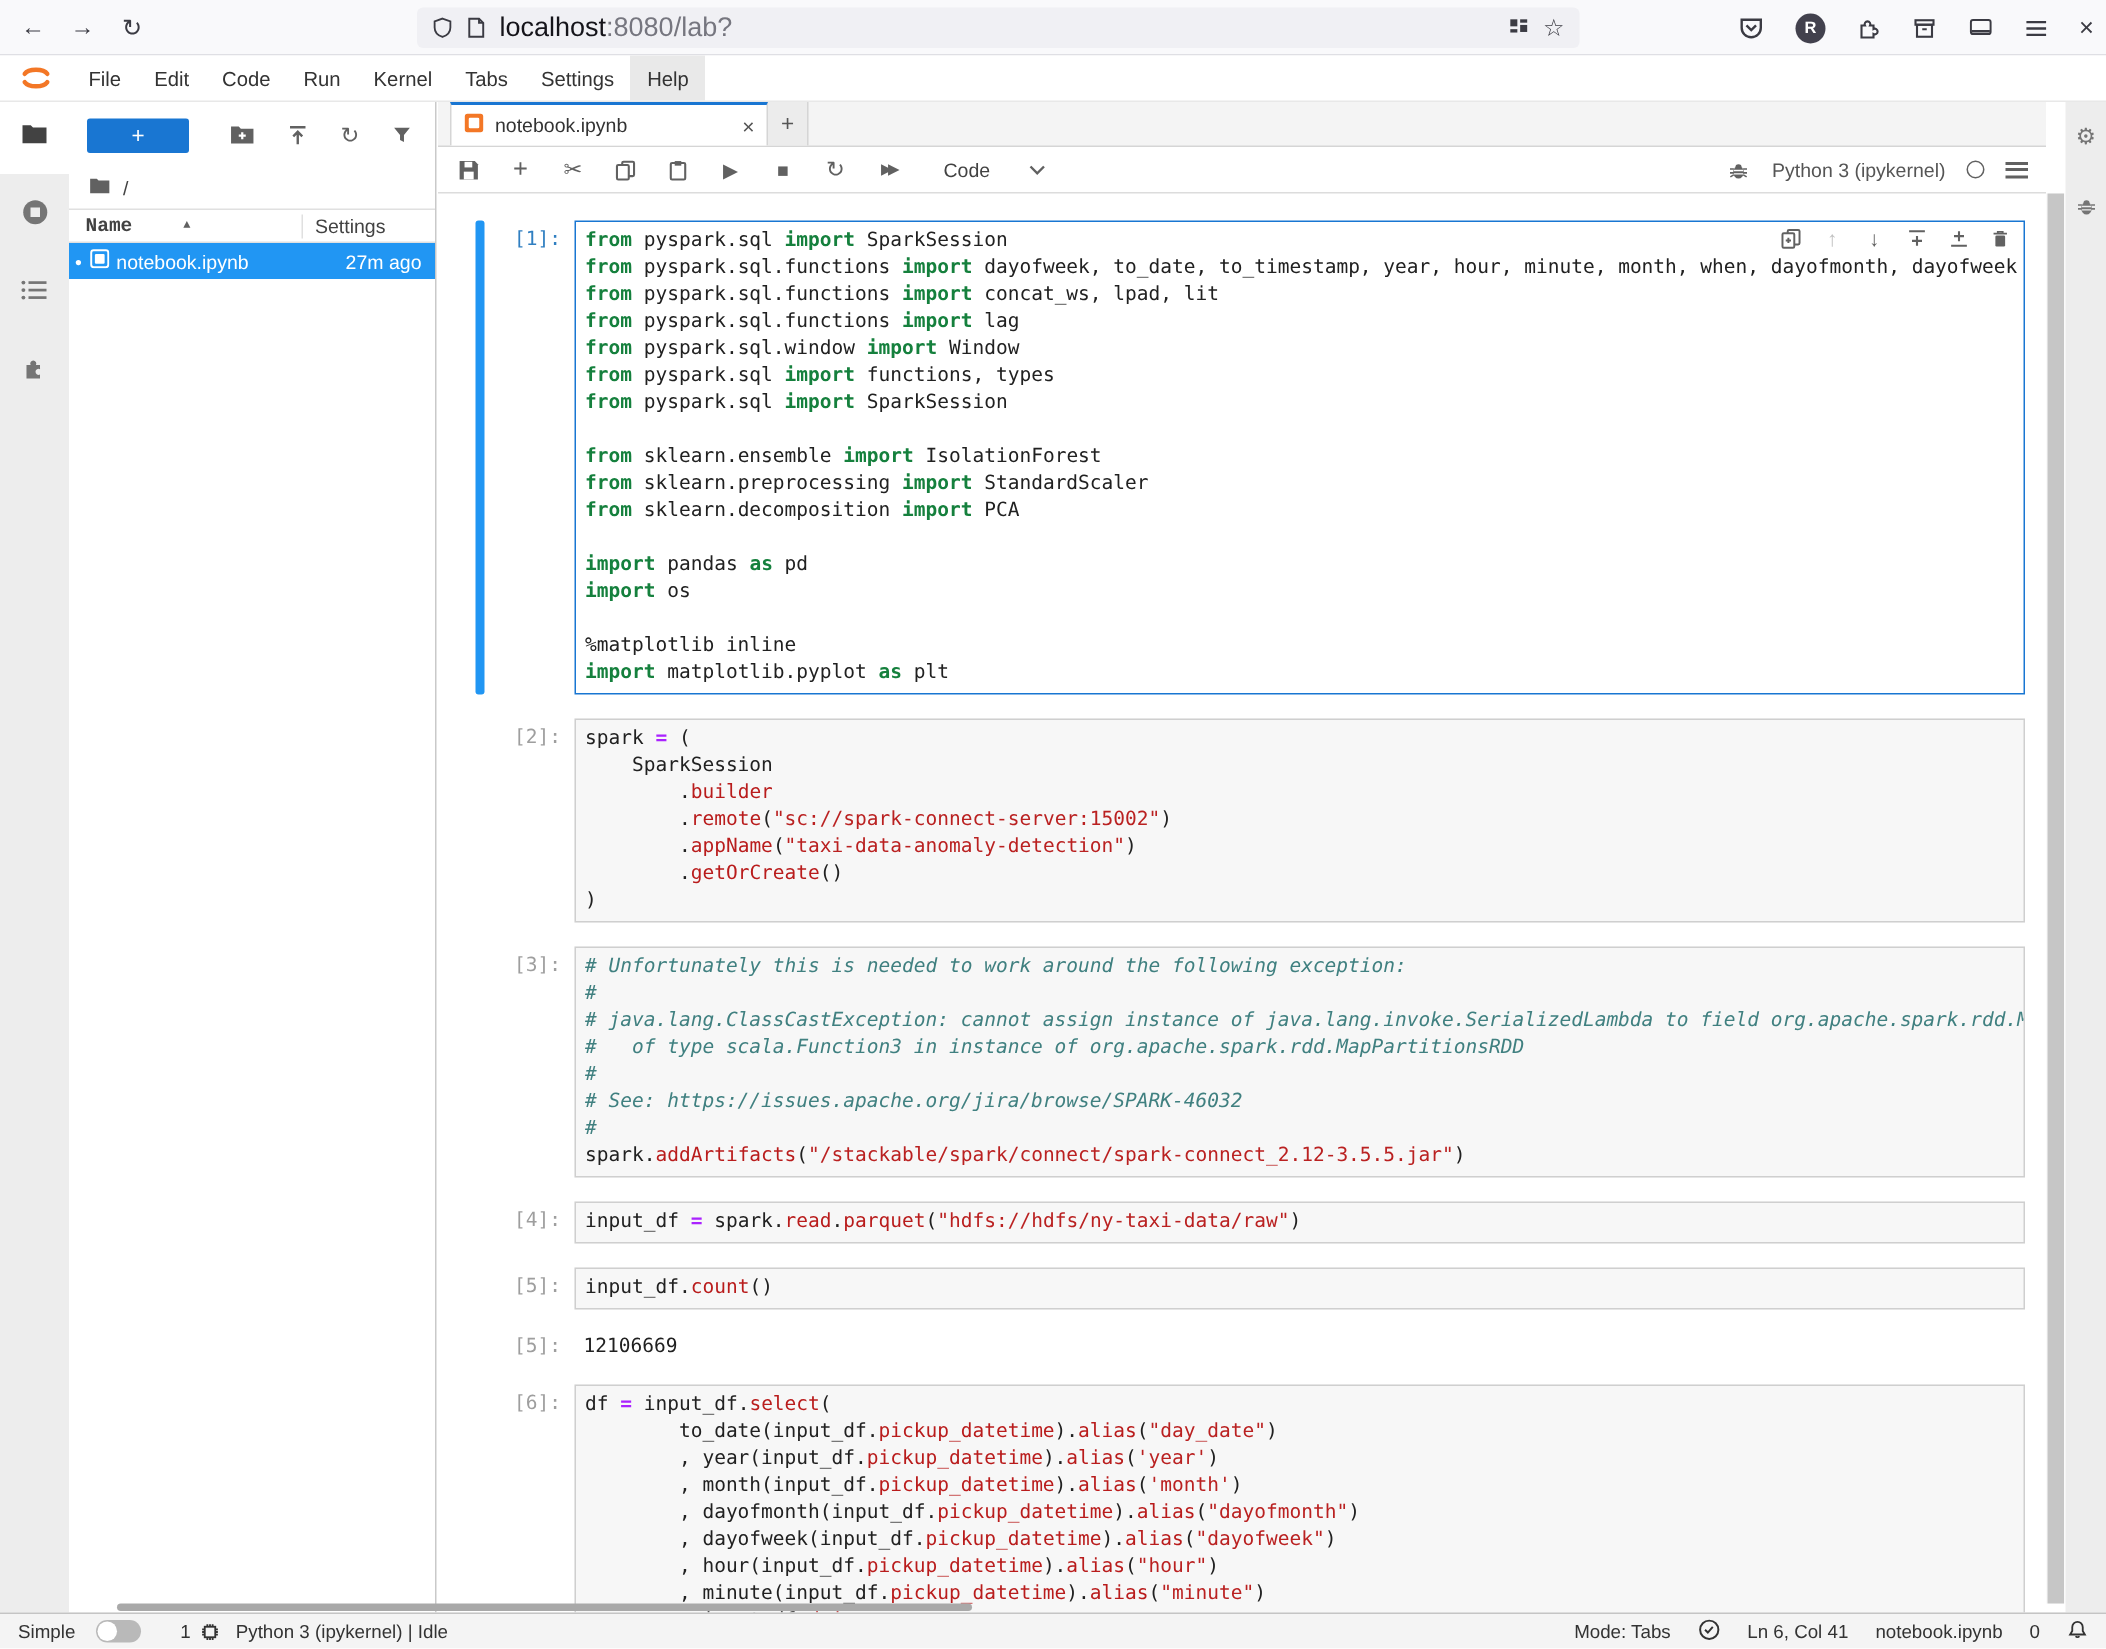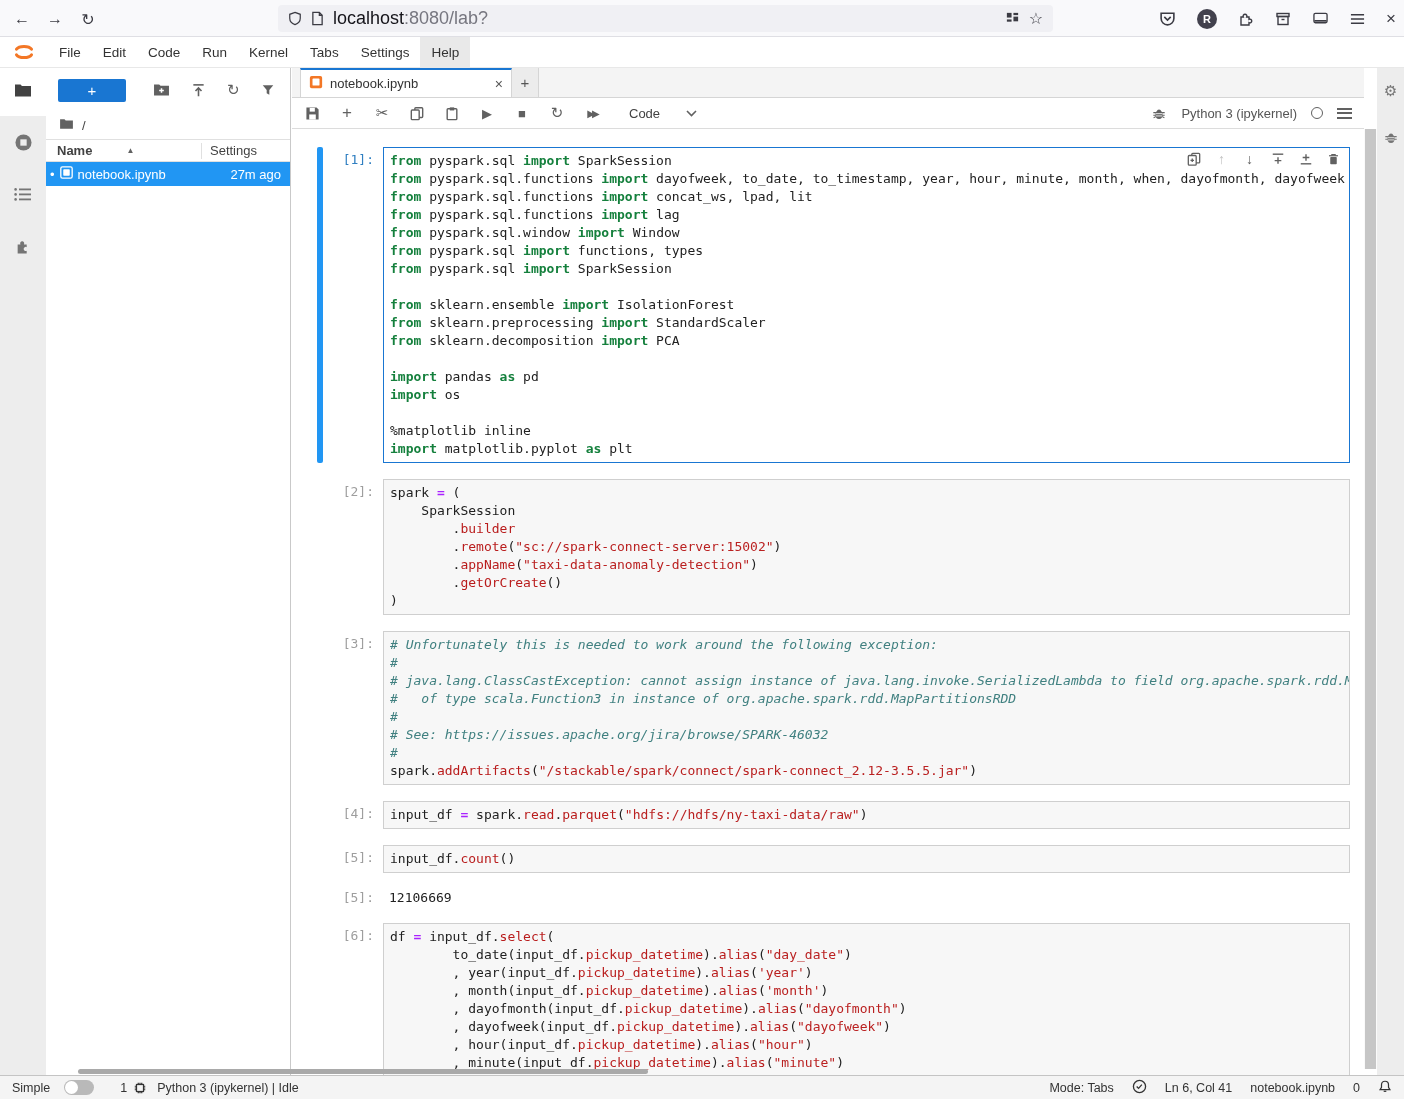--- a/index.html
+++ b/index.html
@@ -36,21 +36,21 @@
 
   
   .filebrowser{position:absolute;left:46px;top:68px;width:245px;height:1007px;background:#fff;
     border-right:1px solid #c9c9c9;}
   .fb-toolbar{height:44px;display:flex;align-items:center;padding-left:12px;gap:21px;}
   .new-btn{width:68px;height:23px;background:#1976d2;border-radius:2px;color:#fff;display:flex;
     align-items:center;justify-content:center;font-size:15px;margin-right:6px;}
   .fb-crumb{height:27px;display:flex;align-items:center;padding-left:13px;gap:8px;font-size:13px;color:#424242;}
   .fb-header{height:23px;border-top:1px solid #e0e0e0;border-bottom:1px solid #e0e0e0;display:flex;
     align-items:center;font-size:13px;color:#424242;padding-left:11px;}
-  .fb-header .hname{flex:1;display:flex;align-items:center;gap:34px;}
+  .fb-header .hname{flex:1;display:flex;align-items:center;gap:34px;font-family:Liberation Mono, monospace;}
   .fb-header .hdiv{width:1px;height:16px;background:#e0e0e0;margin-right:8px;}
   .fb-header .hmod{width:80px;}
   .file-row{height:24px;display:flex;align-items:center;font-size:13px;color:#fff;background:#2196f3;
     padding:0 9px 0 4px;gap:5px;}
   .file-row .dot{font-size:13px;line-height:1;}
   .file-row .fname{flex:1;white-space:nowrap;overflow:hidden;}
   .sort-arrow{font-size:8px;color:#616161;}
 
   
   .dock{position:absolute;left:292px;top:68px;width:1072px;height:1007px;background:#fff;}

